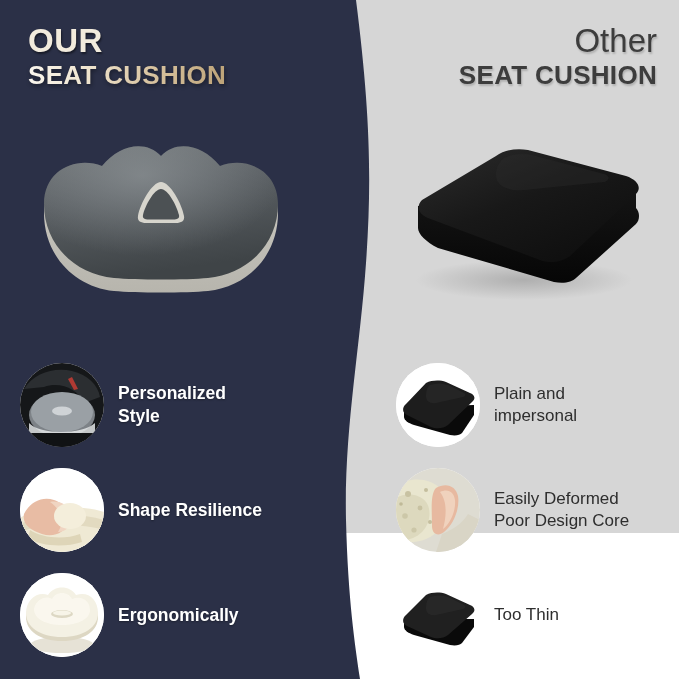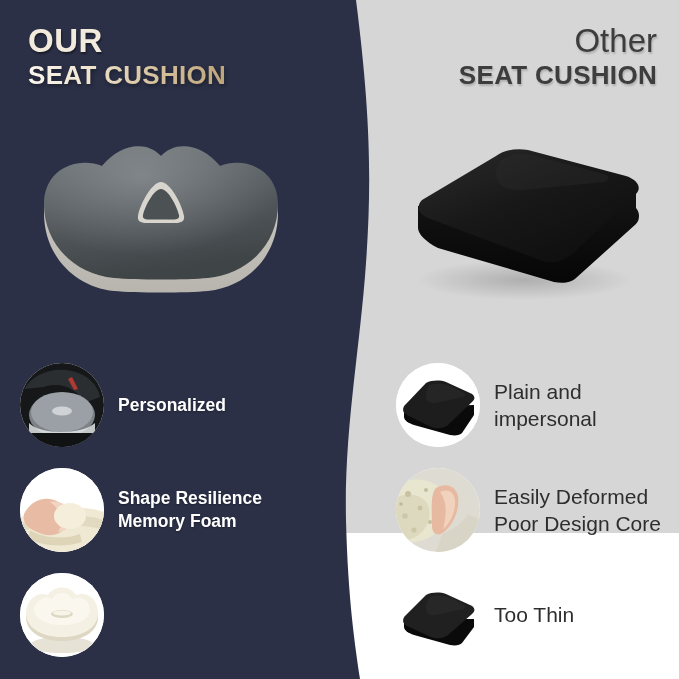--- a/index.html
+++ b/index.html
@@ -76,21 +76,21 @@
     position:relative;
     background:#fff;
   }
 
   .feat-text { line-height:1.3; }
   .col-left .feat-text {
     color:#ffffff; font-size:17.5px; font-weight:bold;
     text-shadow:0 1px 2px rgba(0,0,0,.35);
   }
   .col-right .feat-text {
-    color:#2e2e2e; font-size:21px; font-weight:normal;
+    color:#2e2e2e; font-size:17px; font-weight:normal;
   }
   .feat-text span { display:block; white-space:nowrap; }
 
   
   .art { position:absolute; inset:0; }
 </style>
 </head>
 <body>
 
 <div id="stage">
@@ -148,57 +148,58 @@
           <ellipse cx="42" cy="52" rx="33" ry="22" fill="#7d8287"></ellipse>
           <ellipse cx="42" cy="49" rx="31" ry="20" fill="#9aa0a5"></ellipse>
           <ellipse cx="42" cy="48" rx="10" ry="4.5" fill="#cfd3d6"></ellipse>
           <path d="M9,60 C20,72 62,72 75,60 L75,70 C60,80 22,80 9,70 Z" fill="#e3e6e8" opacity="0.85"></path>
           <path d="M0,70 L84,70 L84,84 L0,84 Z" fill="#101214"></path>
           <path d="M52,14 L58,26 L54,27 L48,16 Z" fill="#b03a33"></path>
         </svg>
       </div>
       <div class="feat-text">
         <span>Personalized</span>
+        <span>Style</span>
       </div>
     </div>
 
     <div class="feat feat-2">
       <div class="thumb">
         <svg class="art" viewBox="0 0 84 84">
           <rect width="84" height="84" fill="#ffffff"></rect>
           <path d="M0,50 C18,38 60,36 84,44 L84,84 L0,84 Z" fill="#efe9d4"></path>
           <path d="M0,56 C20,46 58,44 84,52 L84,62 C58,54 20,56 0,64 Z" fill="#e2dac0"></path>
           <path d="M4,46 C10,34 22,28 34,32 C44,35 50,44 48,54 C46,64 34,70 22,66 C10,62 2,56 4,46 Z" fill="#e8bca4"></path>
           <path d="M30,34 C40,32 50,38 52,47 C54,57 46,64 38,64 C44,56 42,42 30,34 Z" fill="#f0d5c2"></path>
           <ellipse cx="50" cy="48" rx="16" ry="13" fill="#f4eedb"></ellipse>
           <path d="M10,62 C22,70 44,72 60,66 L62,74 C44,80 20,78 8,70 Z" fill="#ded5b8"></path>
         </svg>
       </div>
       <div class="feat-text">
         <span>Shape Resilience</span>
-        <span>Memory Foam</span>
       </div>
     </div>
 
     <div class="feat feat-3">
       <div class="thumb">
         <svg class="art" viewBox="0 0 84 84">
           <rect width="84" height="84" fill="#ffffff"></rect>
           <ellipse cx="42" cy="72" rx="32" ry="8" fill="#e6e2d6"></ellipse>
           <path d="M6,44 C6,30 18,22 28,26 C34,16 50,16 56,26 C68,22 78,30 78,44
                    C78,58 64,68 42,68 C20,68 6,58 6,44 Z" fill="#ddd7c3"></path>
           <path d="M6,40 C6,26 18,18 28,22 C34,12 50,12 56,22 C68,18 78,26 78,40
                    C78,54 64,64 42,64 C20,64 6,54 6,40 Z" fill="#f4f1e4"></path>
           <path d="M14,36 C16,26 26,22 32,26 C36,18 48,18 52,26 C62,22 70,28 70,37
                    C70,46 58,52 42,52 C26,52 14,46 14,36 Z" fill="#fbf9f0" opacity="0.8"></path>
           <ellipse cx="42" cy="41" rx="11" ry="4" fill="#ddd8c4"></ellipse>
           <ellipse cx="42" cy="40" rx="9" ry="2.6" fill="#f7f4e8"></ellipse>
         </svg>
       </div>
       <div class="feat-text">
+        <span>Ergonomically</span>
       </div>
     </div>
 
   </div>
 
   <div id="other-header" class="hdr">
     <div id="other-line1">Other</div>
     <div id="other-line2">SEAT CUSHION</div>
   </div>
 

